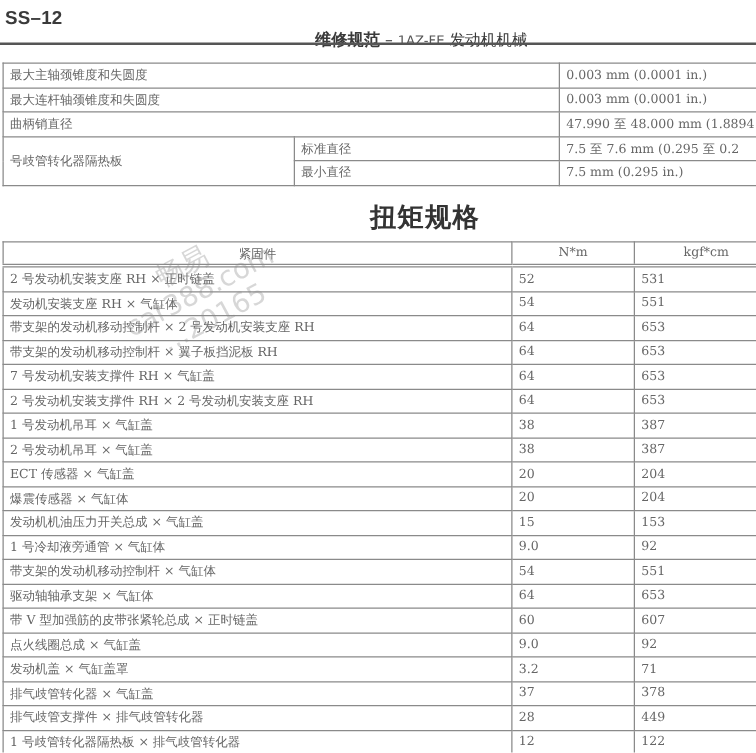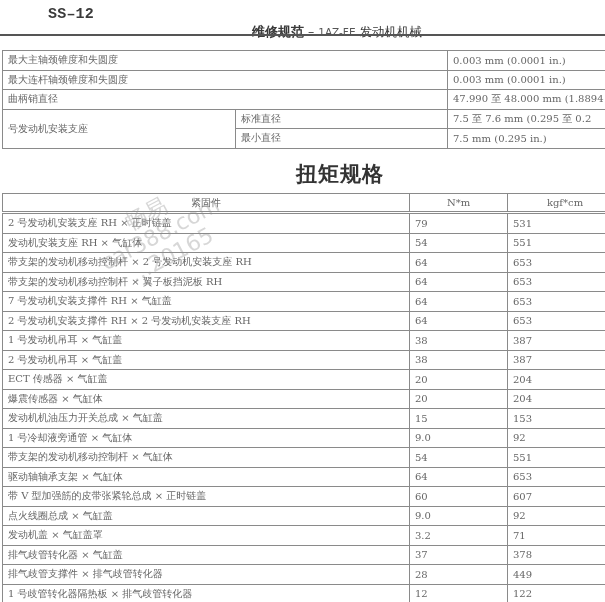--- a/index.html
+++ b/index.html
@@ -2,22 +2,22 @@
 <html><head>
 <meta charset="utf-8">
 <style>
   html, body { margin: 0; padding: 0; }
   body {
     width: 605px; height: 602px; overflow: hidden; background: #ffffff;
     position: relative; font-family: "DejaVu Serif", serif; color: #555;
   }
   .page-code {
     position: absolute; left: 4px; top: 6px;
-    font-family: Liberation Mono, monospace; font-weight: bold;
-    font-size: 15px; color: #3a3a3a; letter-spacing: 0.2px; margin-left: 44px;
+    font-family: Liberation Sans, sans-serif; font-weight: bold;
+    font-size: 15px; color: #3a3a3a; letter-spacing: 0.2px;
   }
   .page-header-title {
     position: absolute; left: 252px; top: 23px;
     font-family: "DejaVu Sans", sans-serif; font-size: 12.5px; color: #3a3a3a;
     white-space: nowrap;
   }
   .page-header-title .bold { font-weight: bold; font-size: 13px; }
   .page-header-title .light { font-size: 10.5px; color: #555; }
   .header-rule {
     position: absolute; left: 0; top: 34px; width: 605px; height: 2px; background: #555;
@@ -66,21 +66,21 @@
   </tr>
   <tr>
     <td colspan="2">最大连杆轴颈锥度和失圆度</td>
     <td>0.003 mm (0.0001 in.)</td>
   </tr>
   <tr>
     <td colspan="2">曲柄销直径</td>
     <td>47.990 至 48.000 mm (1.8894</td>
   </tr>
   <tr>
-    <td rowspan="2">号发动机安装支座</td>
+    <td rowspan="2">号歧管转化器隔热板</td>
     <td>标准直径</td>
     <td>7.5 至 7.6 mm (0.295 至 0.2</td>
   </tr>
   <tr>
     <td>最小直径</td>
     <td>7.5 mm (0.295 in.)</td>
   </tr>
 </tbody>
   </table>
 
@@ -95,21 +95,21 @@
   <thead>
     <tr>
       <th>紧固件</th>
       <th>N*m</th>
       <th>kgf*cm</th>
     </tr>
   </thead>
   <tbody id="torque-body">
       <tr>
         <td>2 号发动机安装支座 RH × 正时链盖</td>
-        <td>79</td>
+        <td>52</td>
         <td>531</td>
       </tr>
       <tr>
         <td>发动机安装支座 RH × 气缸体</td>
         <td>54</td>
         <td>551</td>
       </tr>
       <tr>
         <td>带支架的发动机移动控制杆 × 2 号发动机安装支座 RH</td>
         <td>64</td>

